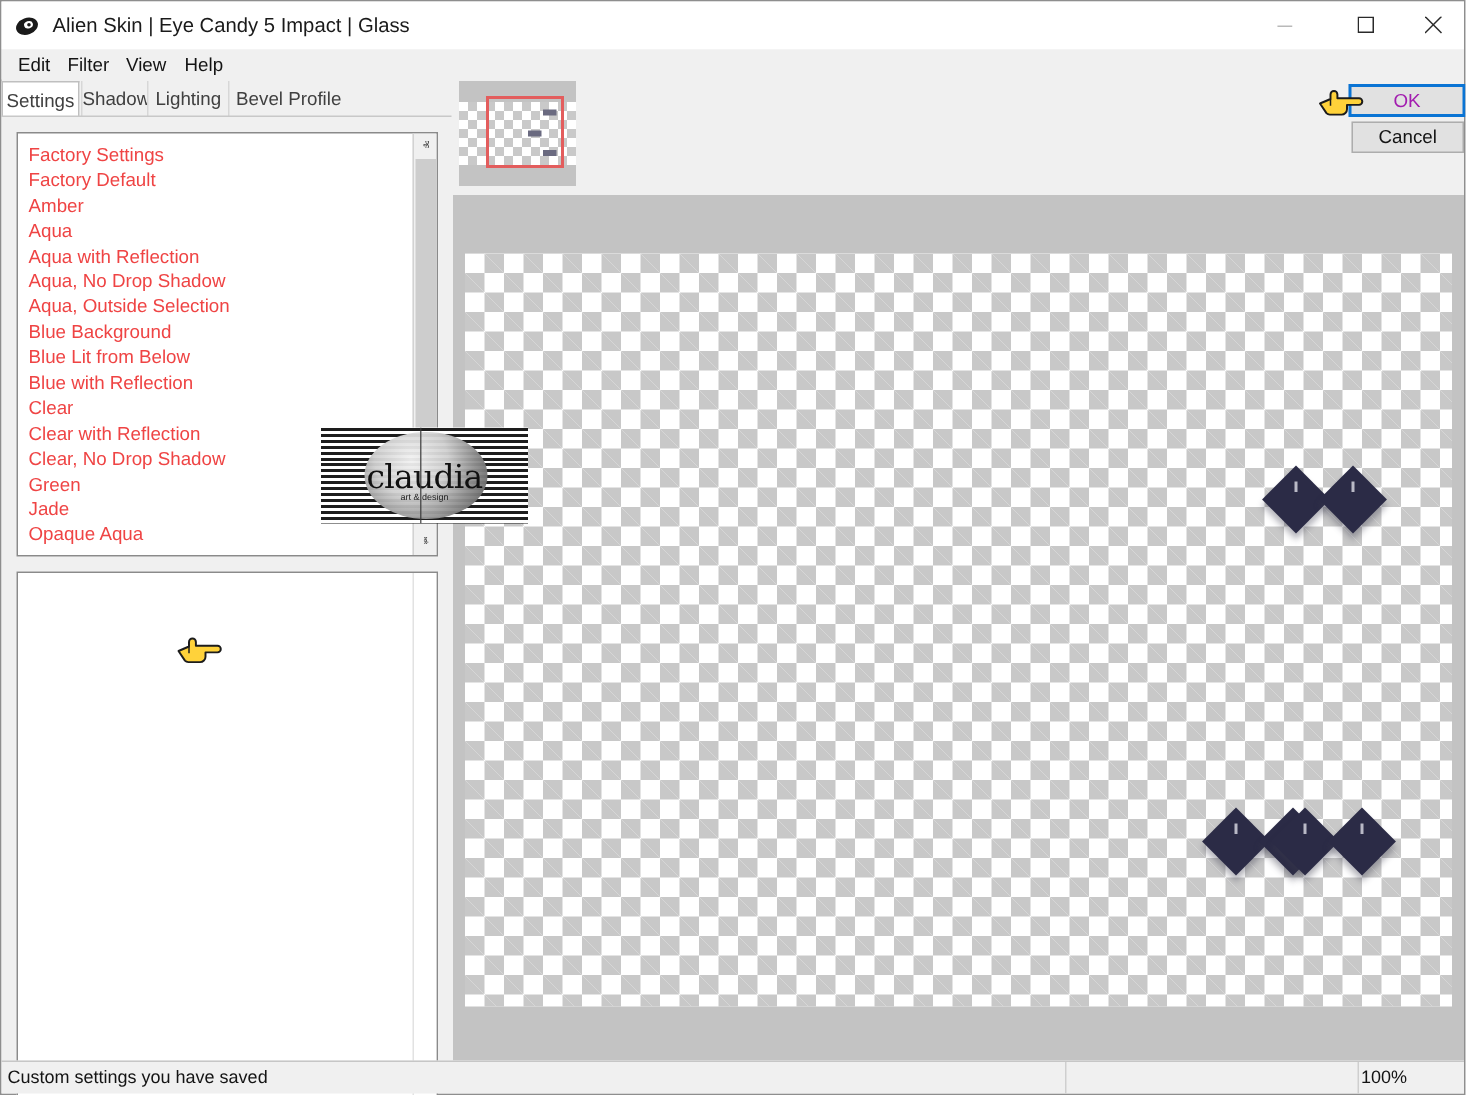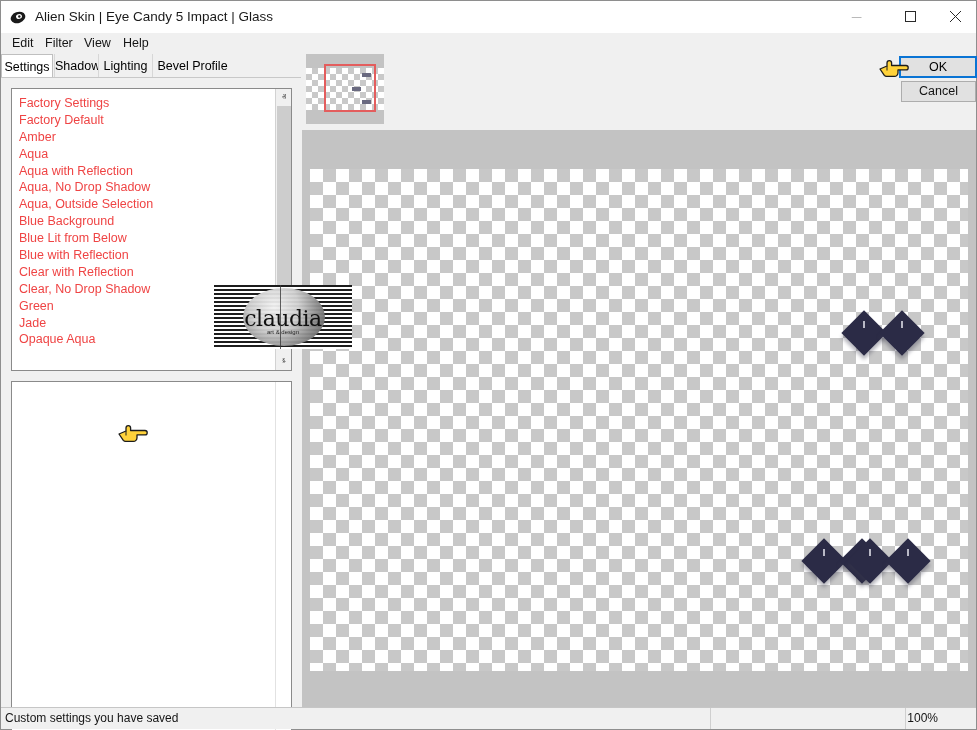--- a/index.html
+++ b/index.html
@@ -20,21 +20,21 @@
   .wbtn.min{left:833px;}
   .wbtn.max{left:887px;}
   .wbtn.close{left:932px;}
 
   
   .menubar{position:absolute;left:0;top:32px;width:975px;height:20px;background:#f0f0f0;}
   .menuitem{position:absolute;top:2px;font-size:12.5px;color:#141414;padding:1px 5px;cursor:default;}
 
   
   .tabstrip{position:absolute;left:0;top:53px;width:300px;height:24px;}
-  .tab{position:absolute;top:0;height:24px;font-size:12.5px;color:#000000;
+  .tab{position:absolute;top:0;height:24px;font-size:12.5px;color:#404040;
        line-height:24px;text-align:center;box-sizing:border-box;cursor:default;background:#f0f0f0;}
   .tab.active{background:#ffffff;border-left:1px solid #bfbfbf;border-top:1px solid #bfbfbf;border-right:1px solid #bfbfbf;}
   .tab.inactive{border-left:1px solid #d7d7d7;}
   .tabline{position:absolute;left:0;top:76px;width:300px;height:1px;background:#c8c8c8;}
 
   
   .leftpanel{position:absolute;left:0;top:77px;width:301px;height:629px;background:#f0f0f0;}
 
   .listbox{position:absolute;background:#ffffff;border:1px solid #8a8a8a;box-sizing:border-box;overflow:hidden;}
   #factory-list{left:10px;top:10px;width:281px;height:283px;}
@@ -80,21 +80,21 @@
   .pb-swatch{position:absolute;left:6px;top:5px;width:15px;height:15px;border:1px solid #3a3a3a;box-sizing:border-box;
     background-image:
       linear-gradient(45deg,#c9c9c9 25%,transparent 25%,transparent 75%,#c9c9c9 75%),
       linear-gradient(45deg,#c9c9c9 25%,transparent 25%,transparent 75%,#c9c9c9 75%);
     background-size:12px 12px;background-position:0 0,6px 6px;background-color:#fff;}
   .pb-val{position:absolute;left:29px;top:5px;font-size:12.5px;color:#141414;}
   .pb-arrow{position:absolute;right:9px;top:8px;font-size:10px;color:#444;}
 
   
   #ok-button{position:absolute;left:597px;top:2px;width:78px;height:22px;box-sizing:border-box;
-    background:#e1e1e1;border:2px solid #0a74d4;font-size:12.5px;color:#000000;text-align:center;line-height:18px;cursor:default;}
+    background:#e1e1e1;border:2px solid #0a74d4;font-size:12.5px;color:#a21caf;text-align:center;line-height:18px;cursor:default;}
   #cancel-button{position:absolute;left:599px;top:27px;width:75px;height:21px;box-sizing:border-box;
     background:#e1e1e1;border:1px solid #adadad;font-size:12.5px;color:#141414;text-align:center;line-height:19px;cursor:default;}
 
   
   .canvas{position:absolute;left:301px;top:129px;width:674px;height:577px;background:#c3c3c3;overflow:hidden;}
   .checker{position:absolute;left:8px;top:39px;width:658px;height:502px;
     background-image:
       linear-gradient(45deg,#c8c8c8 25%,transparent 25%,transparent 75%,#c8c8c8 75%),
       linear-gradient(45deg,#c8c8c8 25%,transparent 25%,transparent 75%,#c8c8c8 75%);
     background-size:26px 26px;background-position:0 0,13px 13px;background-color:#ffffff;}
@@ -184,20 +184,21 @@
         <div class="li">Factory Settings</div>
         <div class="li">Factory Default</div>
         <div class="li">Amber</div>
         <div class="li">Aqua</div>
         <div class="li">Aqua with Reflection</div>
         <div class="li">Aqua, No Drop Shadow</div>
         <div class="li">Aqua, Outside Selection</div>
         <div class="li">Blue Background</div>
         <div class="li">Blue Lit from Below</div>
         <div class="li">Blue with Reflection</div>
+        <div class="li">Clear</div>
         <div class="li">Clear with Reflection</div>
         <div class="li">Clear, No Drop Shadow</div>
         <div class="li">Green</div>
         <div class="li">Jade</div>
         <div class="li">Opaque Aqua</div>
       </div>
       <div class="sb">
         <div class="sb-arrow up">ⱏ</div>
         <div class="sb-thumb" style="height:237px"></div>
         <div class="sb-arrow down">ⱛ</div>

